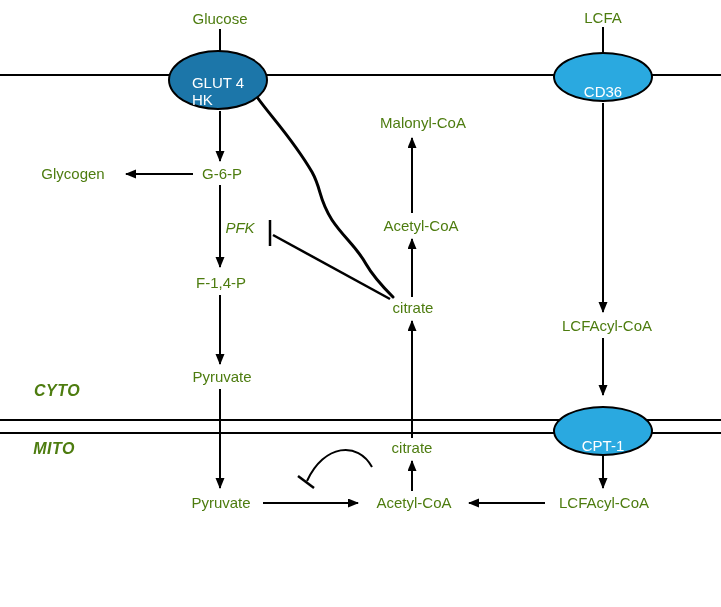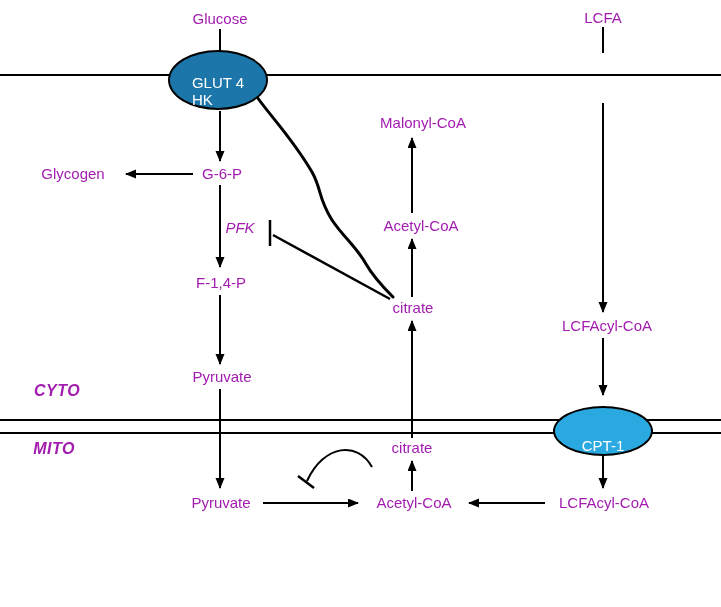--- a/index.html
+++ b/index.html
@@ -14,21 +14,21 @@
   }
   svg.layer {
     position: absolute;
     left: 0; top: 0;
     width: 721px; height: 607px;
   }
   .lbl {
     position: absolute;
     transform: translate(-50%, -50%);
     font-size: 15px;
-    color: #a21caf;
+    color: #4d7c0f;
     white-space: nowrap;
     line-height: 1.1;
   }
   .italic { font-style: italic; }
   .compartment {
     font-weight: bold;
     font-style: italic;
     font-size: 16px;
     letter-spacing: 0.5px;
   }
@@ -110,20 +110,23 @@
   <div class="lbl" style="left:414px; top:503px;">Acetyl-CoA</div>
   <div class="lbl" style="left:604px; top:503px;">LCFAcyl-CoA</div>
 
   <div class="ellipse darkblue" style="left:168px; top:50px; width:100px; height:60px;">
     <div class="glut4-text">
       <div>GLUT 4</div>
       <div>HK</div>
     </div>
   </div>
 
+  <div class="ellipse blue" style="left:553px; top:52px; width:100px; height:50px;">
+    <span>CD36</span>
+  </div>
 
   <div class="ellipse blue" style="left:553px; top:406px; width:100px; height:50px;">
     <span>CPT-1</span>
   </div>
 
 
 
 </div>
 
 </body></html>

